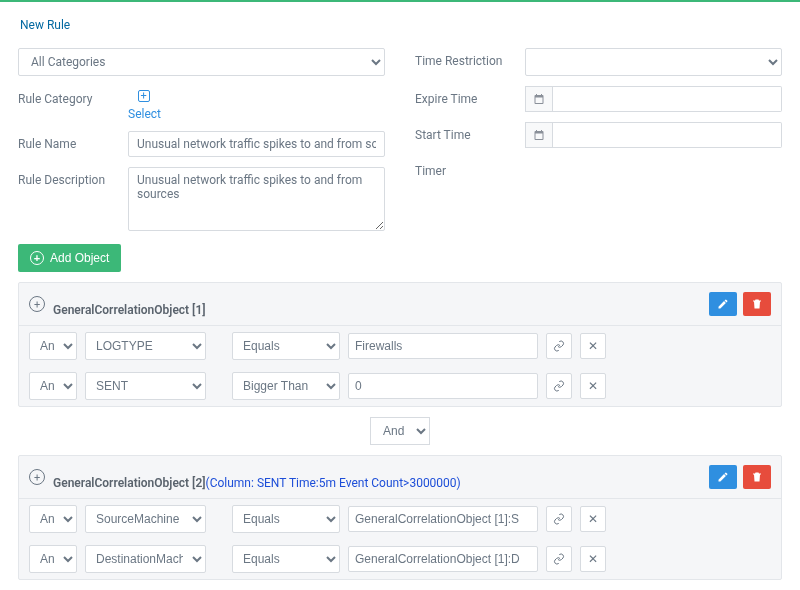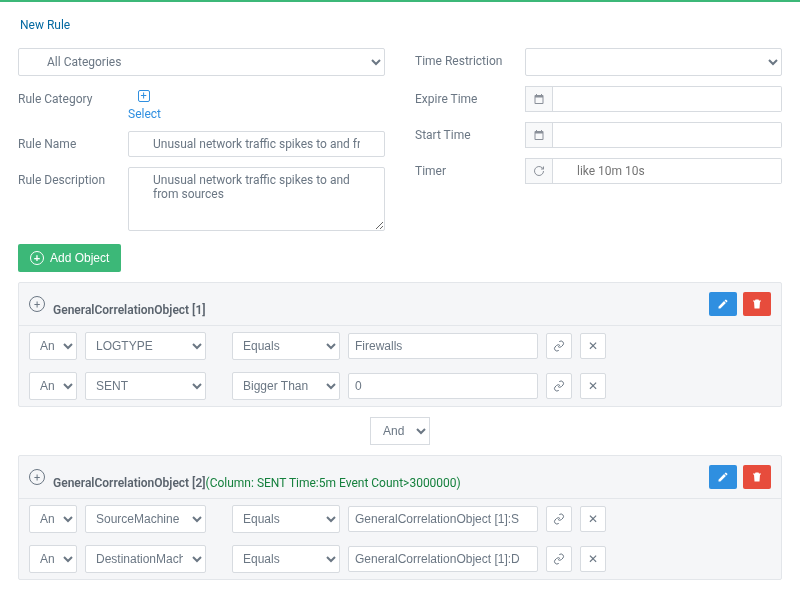--- a/index.html
+++ b/index.html
@@ -15,21 +15,21 @@
   .title { font-size: 12px; color: #0369a1; margin: 4px 0 16px 2px; font-weight: 400;}
   .columns { display: flex; gap: 30px; }
   .col { flex: 1; }
   .field-row { display: flex; align-items: flex-start; margin-bottom: 10px; }
   .field-label { width: 110px; padding-top: 6px; color: #6b7784; font-size: 12px; }
   .field-ctl { flex: 1; }
   select.full, input.full, textarea.full {
     width: 100%;
     border: 1px solid #d7dbe0;
     background: #fff;
-    padding: 5px 24px;
+    padding: 5px 8px;
     font-size: 12px;
     color: #6b7784;
     border-radius: 2px;
     font-family: inherit;
   }
   textarea.full { height: 64px; resize: both; }
   .select-link { display: inline-flex; align-items: center; gap: 5px; color: #2f8fe0; cursor: pointer; padding-top: 4px; flex-direction: column;}
   .sel-icon { width: 12px; height: 12px; border: 1px solid #2f8fe0; border-radius: 2px; position: relative; }
   .sel-icon::after { content:"+"; color:#2f8fe0; position:absolute; top:-2px; left:1px; font-size:11px;}
   .input-group { display: flex; }
@@ -51,21 +51,21 @@
     border-radius:2px;
     margin-bottom:10px;
   }
   .panel-head {
     display:flex; align-items:center; justify-content:space-between;
     padding:8px 10px; border-bottom:1px solid #e3e6ea;
   }
   .panel-head-left { display:flex; align-items:center; gap:8px; }
   .circle-plus { width:16px;height:16px;border:1.5px solid #6b7784;border-radius:50%;display:flex;align-items:center;justify-content:center;font-size:11px;}
   .obj-name { font-weight:600; color:#5a636d;margin-top:12px; }
-  .obj-meta { color:#15803d; font-weight:400; }
+  .obj-meta { color:#1d4ed8; font-weight:400; }
   .head-actions { display:flex; gap:6px; }
 
   .cond-row { display:flex; align-items:center; gap:8px; padding:6px 10px; flex-wrap:nowrap;}
   .cond-row select, .cond-row input[type="text"] {
     border:1px solid #d7dbe0; background:#fff; color:#6b7784;
     font-size:12px; padding:5px 6px; border-radius:2px;
   }
   .cond-row .w-and   { width:48px; }
   .cond-row .w-field { width:121px; }
   .cond-row .w-op    { width:108px;margin-left:18px; }
@@ -148,31 +148,20 @@
               <svg width="12" height="12" viewBox="0 0 24 24" fill="#8a9099">
                   <path d="M19 4h-1V2h-2v2H8V2H6v2H5a2 2 0 0 0-2 2v14a2 2 0 0 0 2 2h14a2 2 0 0 0 2-2V6a2 2 0 0 0-2-2zm0 16H5V9h14v11z"></path>
                 </svg>
             </div>
             <input class="full" value="" style="">
           </div>
         </div>
       </div>
       <div class="field-row">
         <div class="field-label">Timer</div>
-        <div class="field-ctl">
-          <div class="input-group">
-            <div class="addon">
-              <svg width="12" height="12" viewBox="0 0 24 24" fill="none" stroke="#8a9099" stroke-width="2">
-                  <path d="M21 12a9 9 0 1 1-3-6.7L21 8"></path>
-                  <path d="M21 3v5h-5"></path>
-                </svg>
-            </div>
-            <input class="full" placeholder="like 10m 10s" style="">
-          </div>
-        </div>
       </div>
     </div>
   </div>
 
   
   <button class="btn btn-green">
     <span style="font-weight:bold;border:1.5px solid #fff;border-radius:50%;width:14px;height:14px;display:inline-flex;align-items:center;justify-content:center;font-size:11px;">+</span>
     <span>Add Object</span>
   </button>
 

